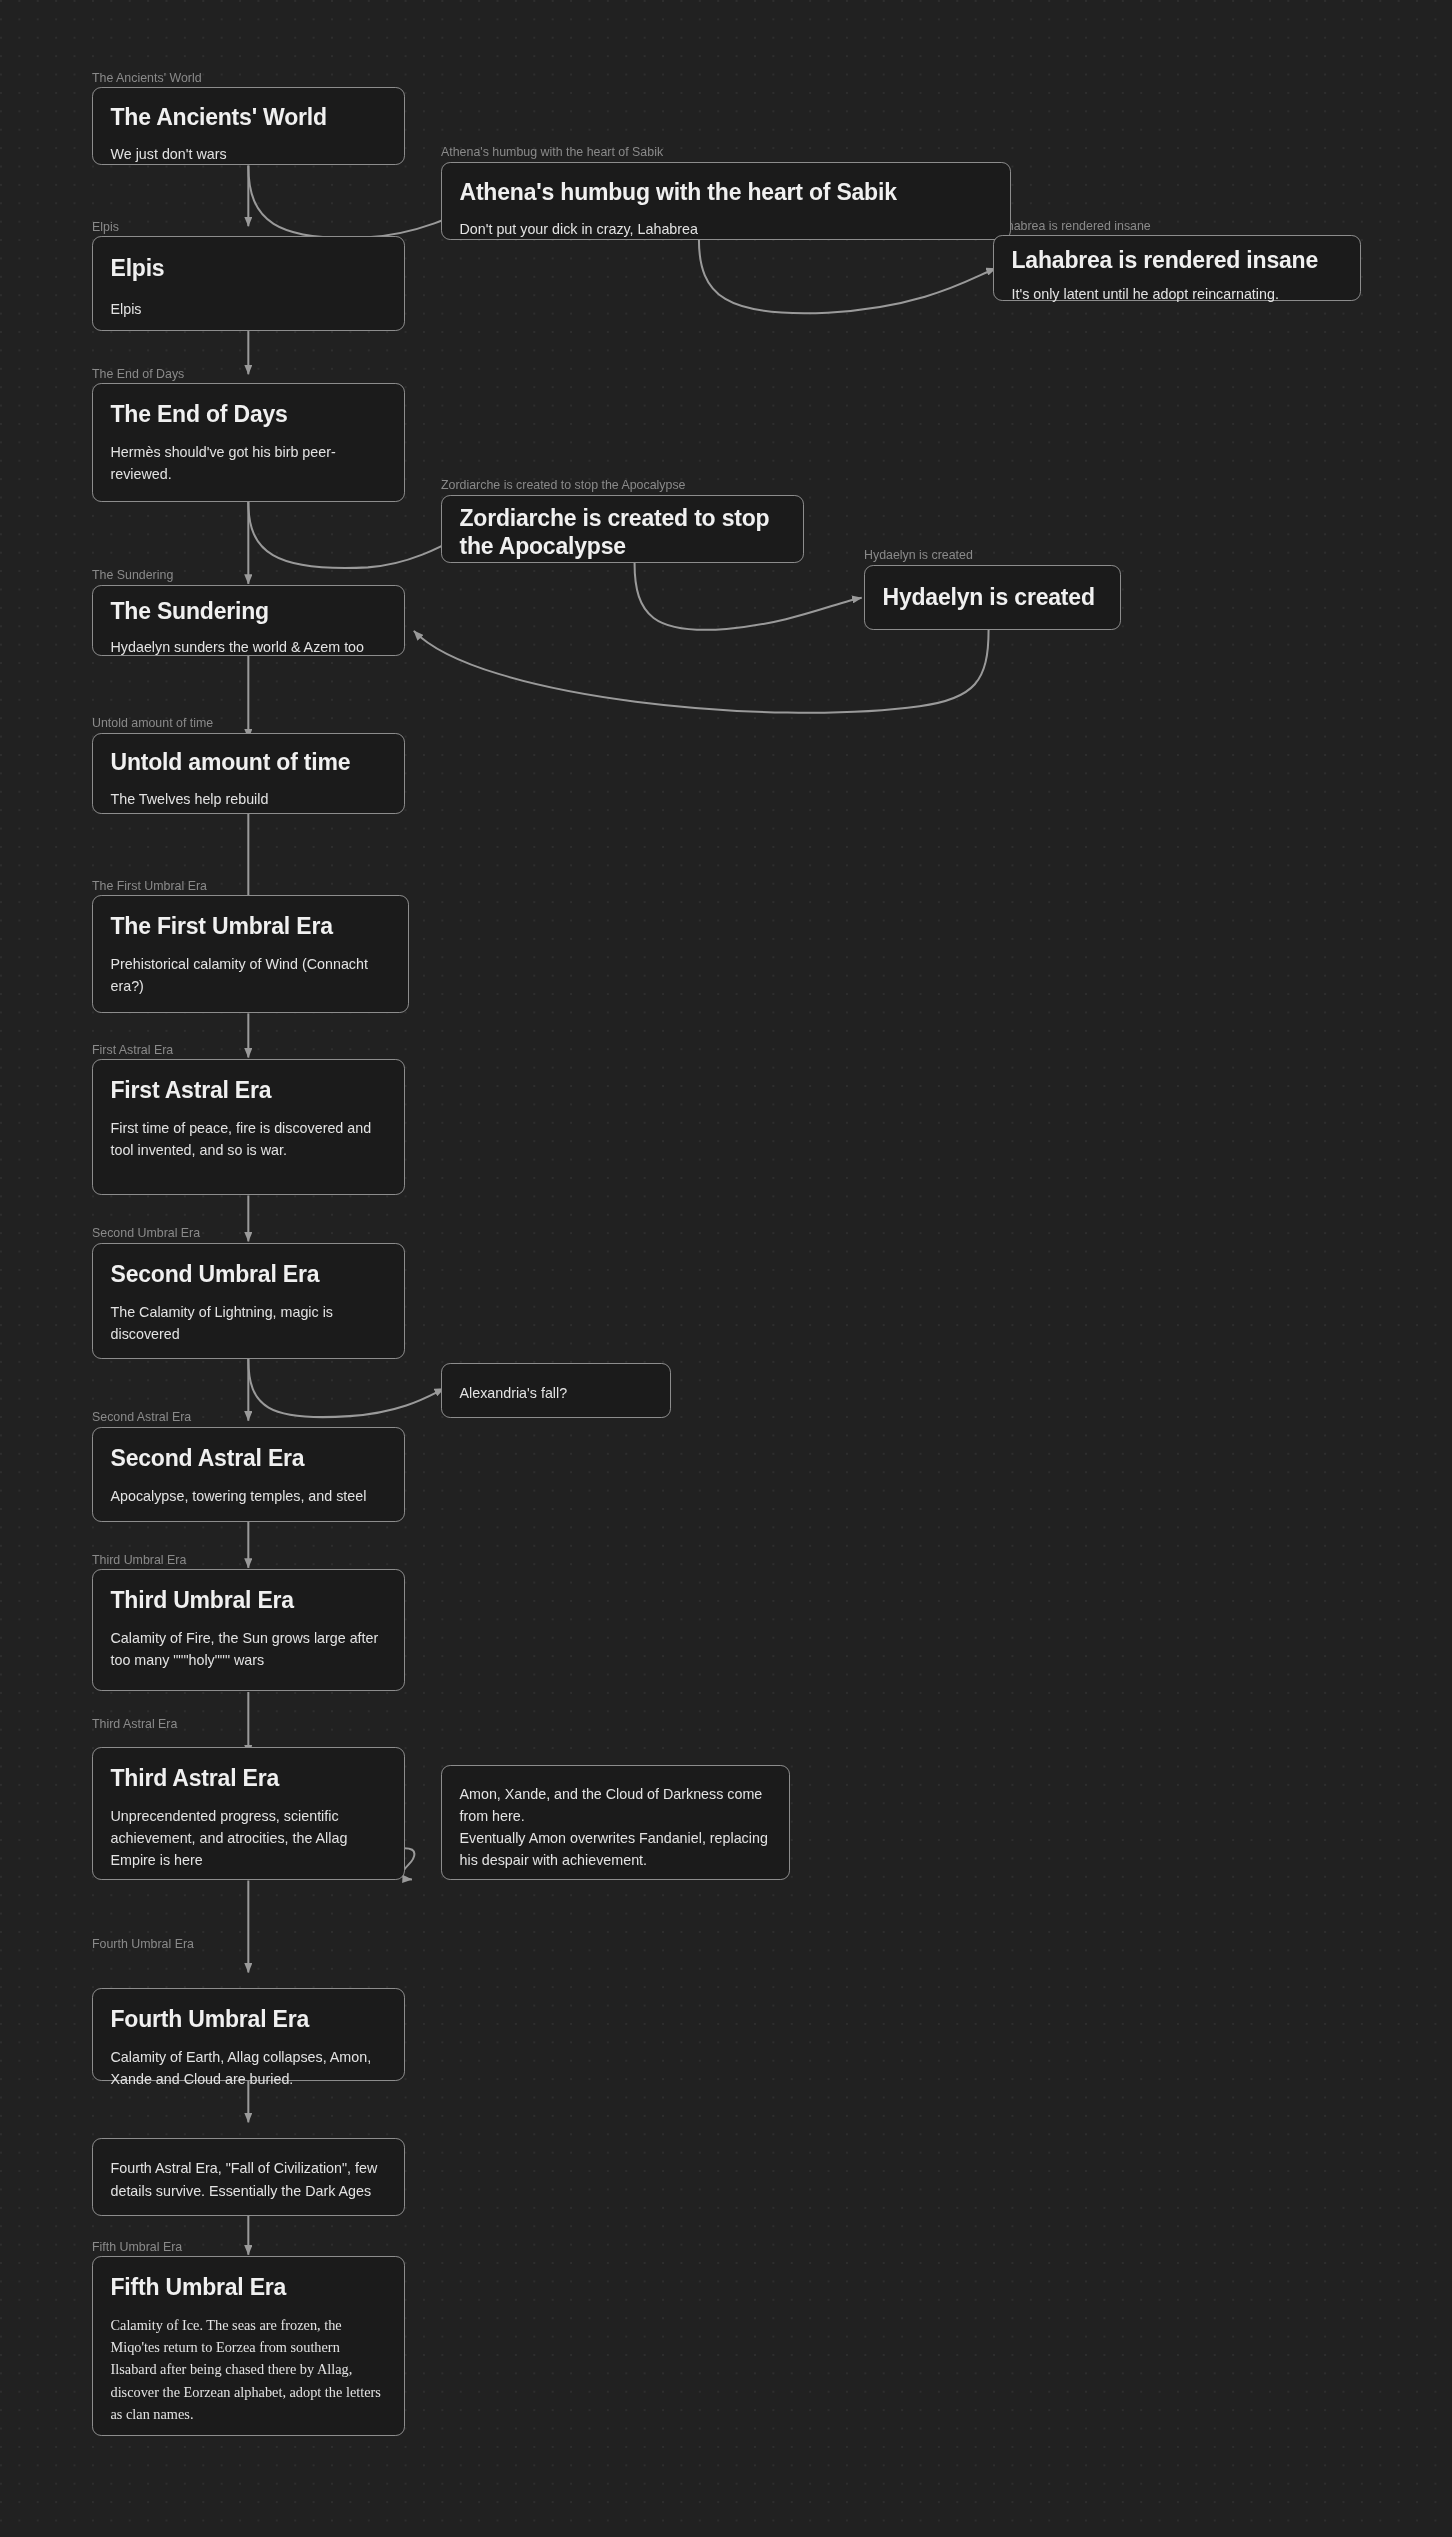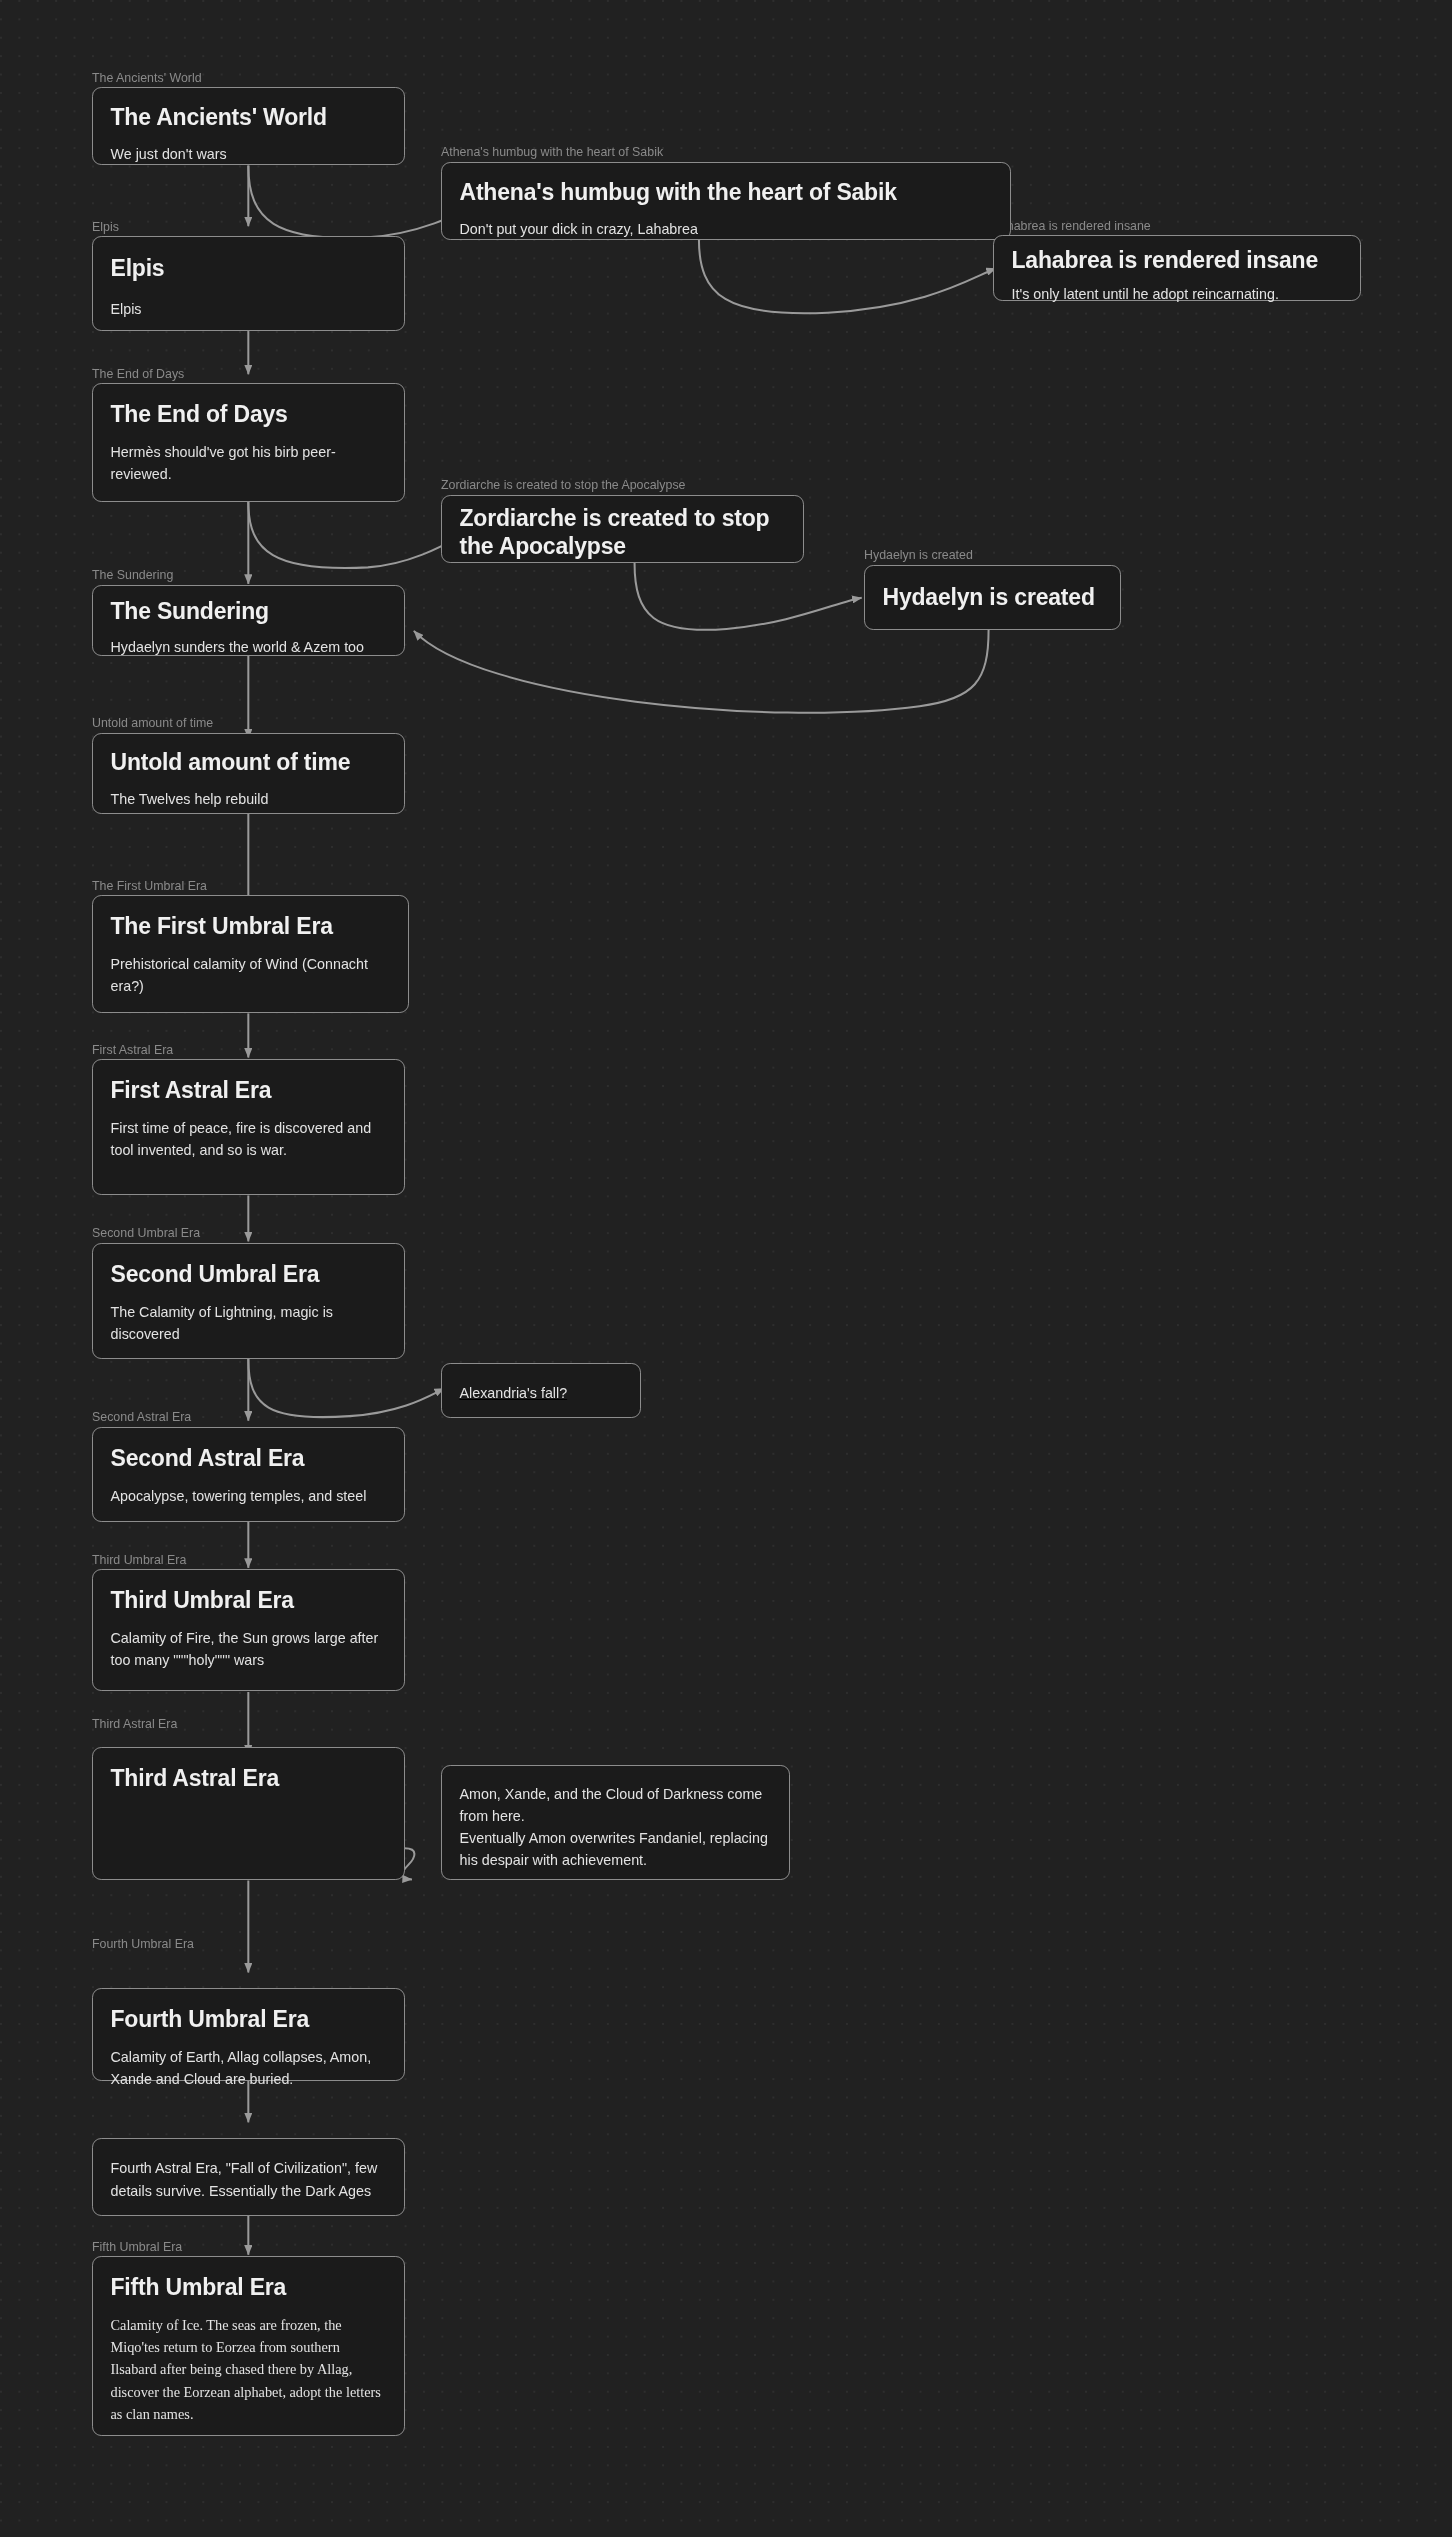--- a/index.html
+++ b/index.html
@@ -222,21 +222,21 @@
   </div>
 </div>
 
 <div class="node" style="left:92px; top:1243px; width:313px; height:116px;">
   <div class="node-inner" style="padding-top:16.5px;">
     <span class="node-title">Second Umbral Era</span>
     <span class="node-desc" style="margin-top:13px;">The Calamity of Lightning, magic is discovered</span>
   </div>
 </div>
 
-<div class="node" style="left:441px; top:1363px; width:200px; height:55px;text-decoration:underline;">
+<div class="node" style="left:441px; top:1363px; width:230px; height:55px;">
   <div class="node-inner plain" style="padding-top:17.5px;">
     <span class="node-plain">Alexandria's fall?</span>
   </div>
 </div>
 
 <div class="node" style="left:92px; top:1427px; width:313px; height:95px;">
   <div class="node-inner" style="padding-top:16.5px;">
     <span class="node-title">Second Astral Era</span>
     <span class="node-desc" style="margin-top:13px;">Apocalypse, towering temples, and steel</span>
   </div>
@@ -245,20 +245,21 @@
 <div class="node" style="left:92px; top:1569px; width:313px; height:122px;">
   <div class="node-inner" style="padding-top:16.5px;">
     <span class="node-title">Third Umbral Era</span>
     <span class="node-desc" style="margin-top:13px;">Calamity of Fire, the Sun grows large after too many """holy""" wars</span>
   </div>
 </div>
 
 <div class="node" style="left:92px; top:1747px; width:313px; height:133px;">
   <div class="node-inner" style="padding-top:16.5px;">
     <span class="node-title">Third Astral Era</span>
+    <span class="node-desc" style="margin-top:13px;">Unprecendented progress, scientific achievement, and atrocities, the Allag Empire is here</span>
   </div>
 </div>
 
 <div class="node" style="left:441px; top:1765px; width:349px; height:115px;">
   <div class="node-inner plain" style="padding-top:16.5px;">
     <span class="node-plain" style="white-space:pre-line;">Amon, Xande, and the Cloud of Darkness come from here.
 Eventually Amon overwrites Fandaniel, replacing his despair with achievement.</span>
   </div>
 </div>
 

